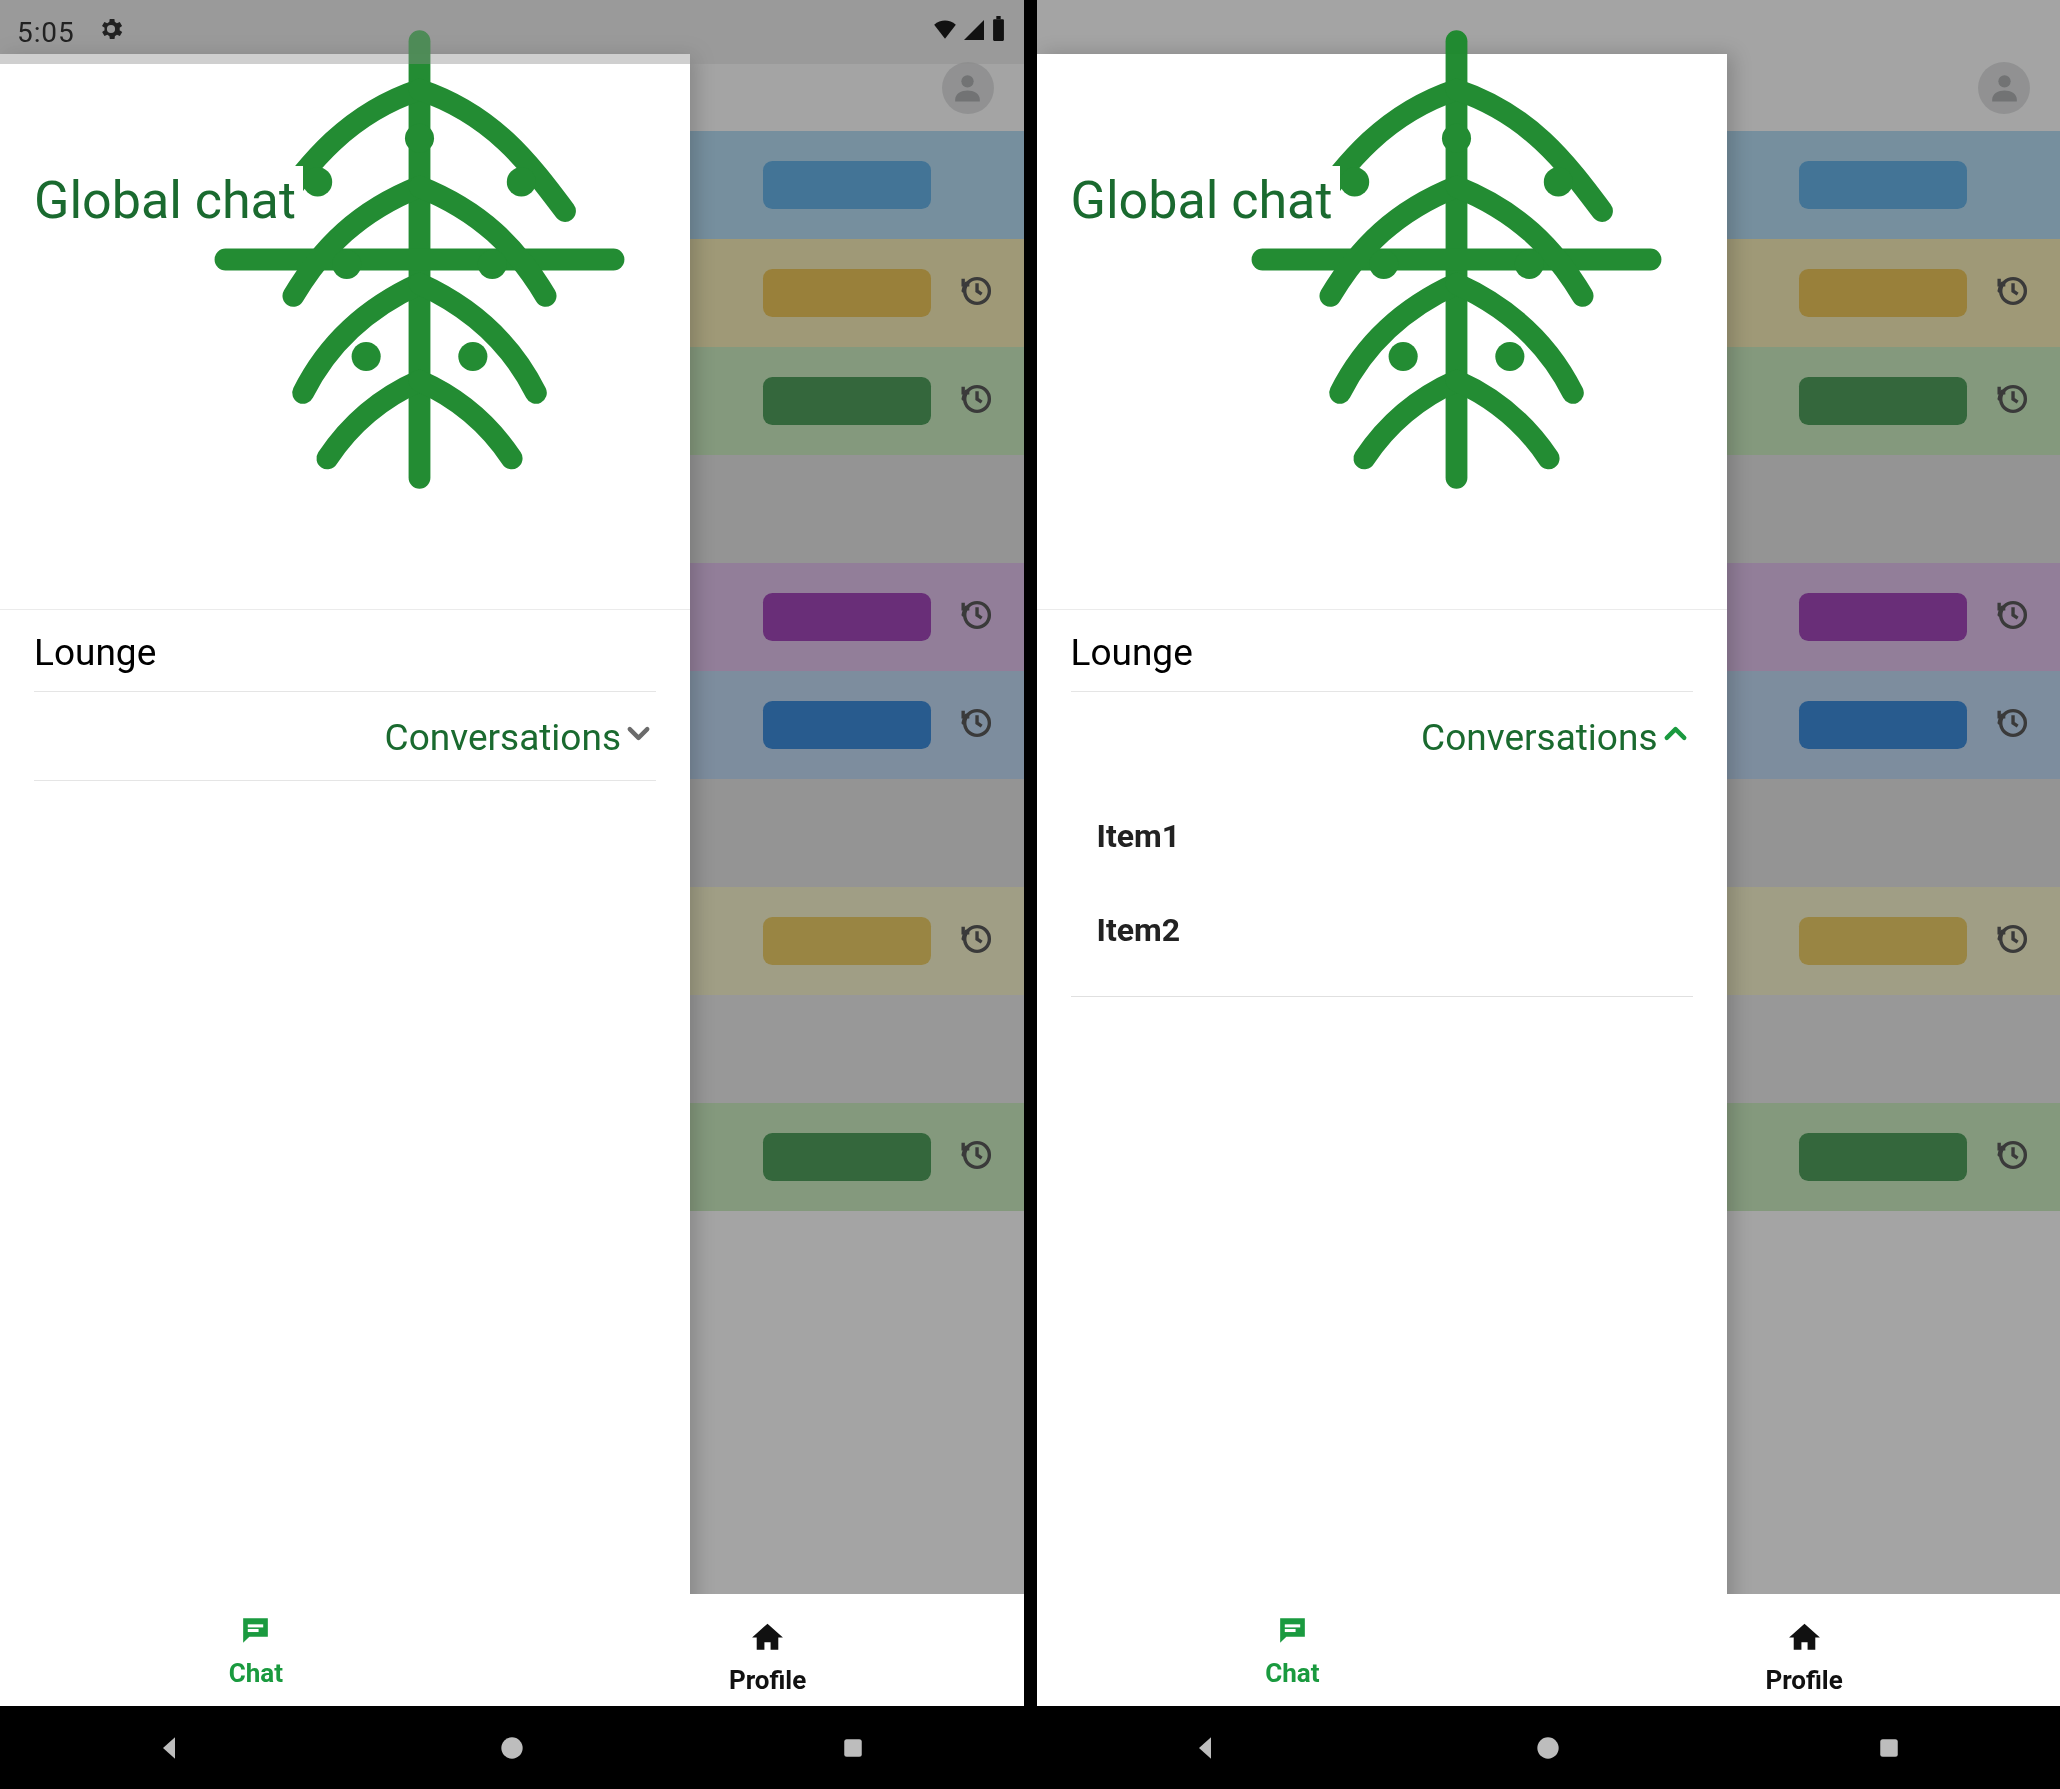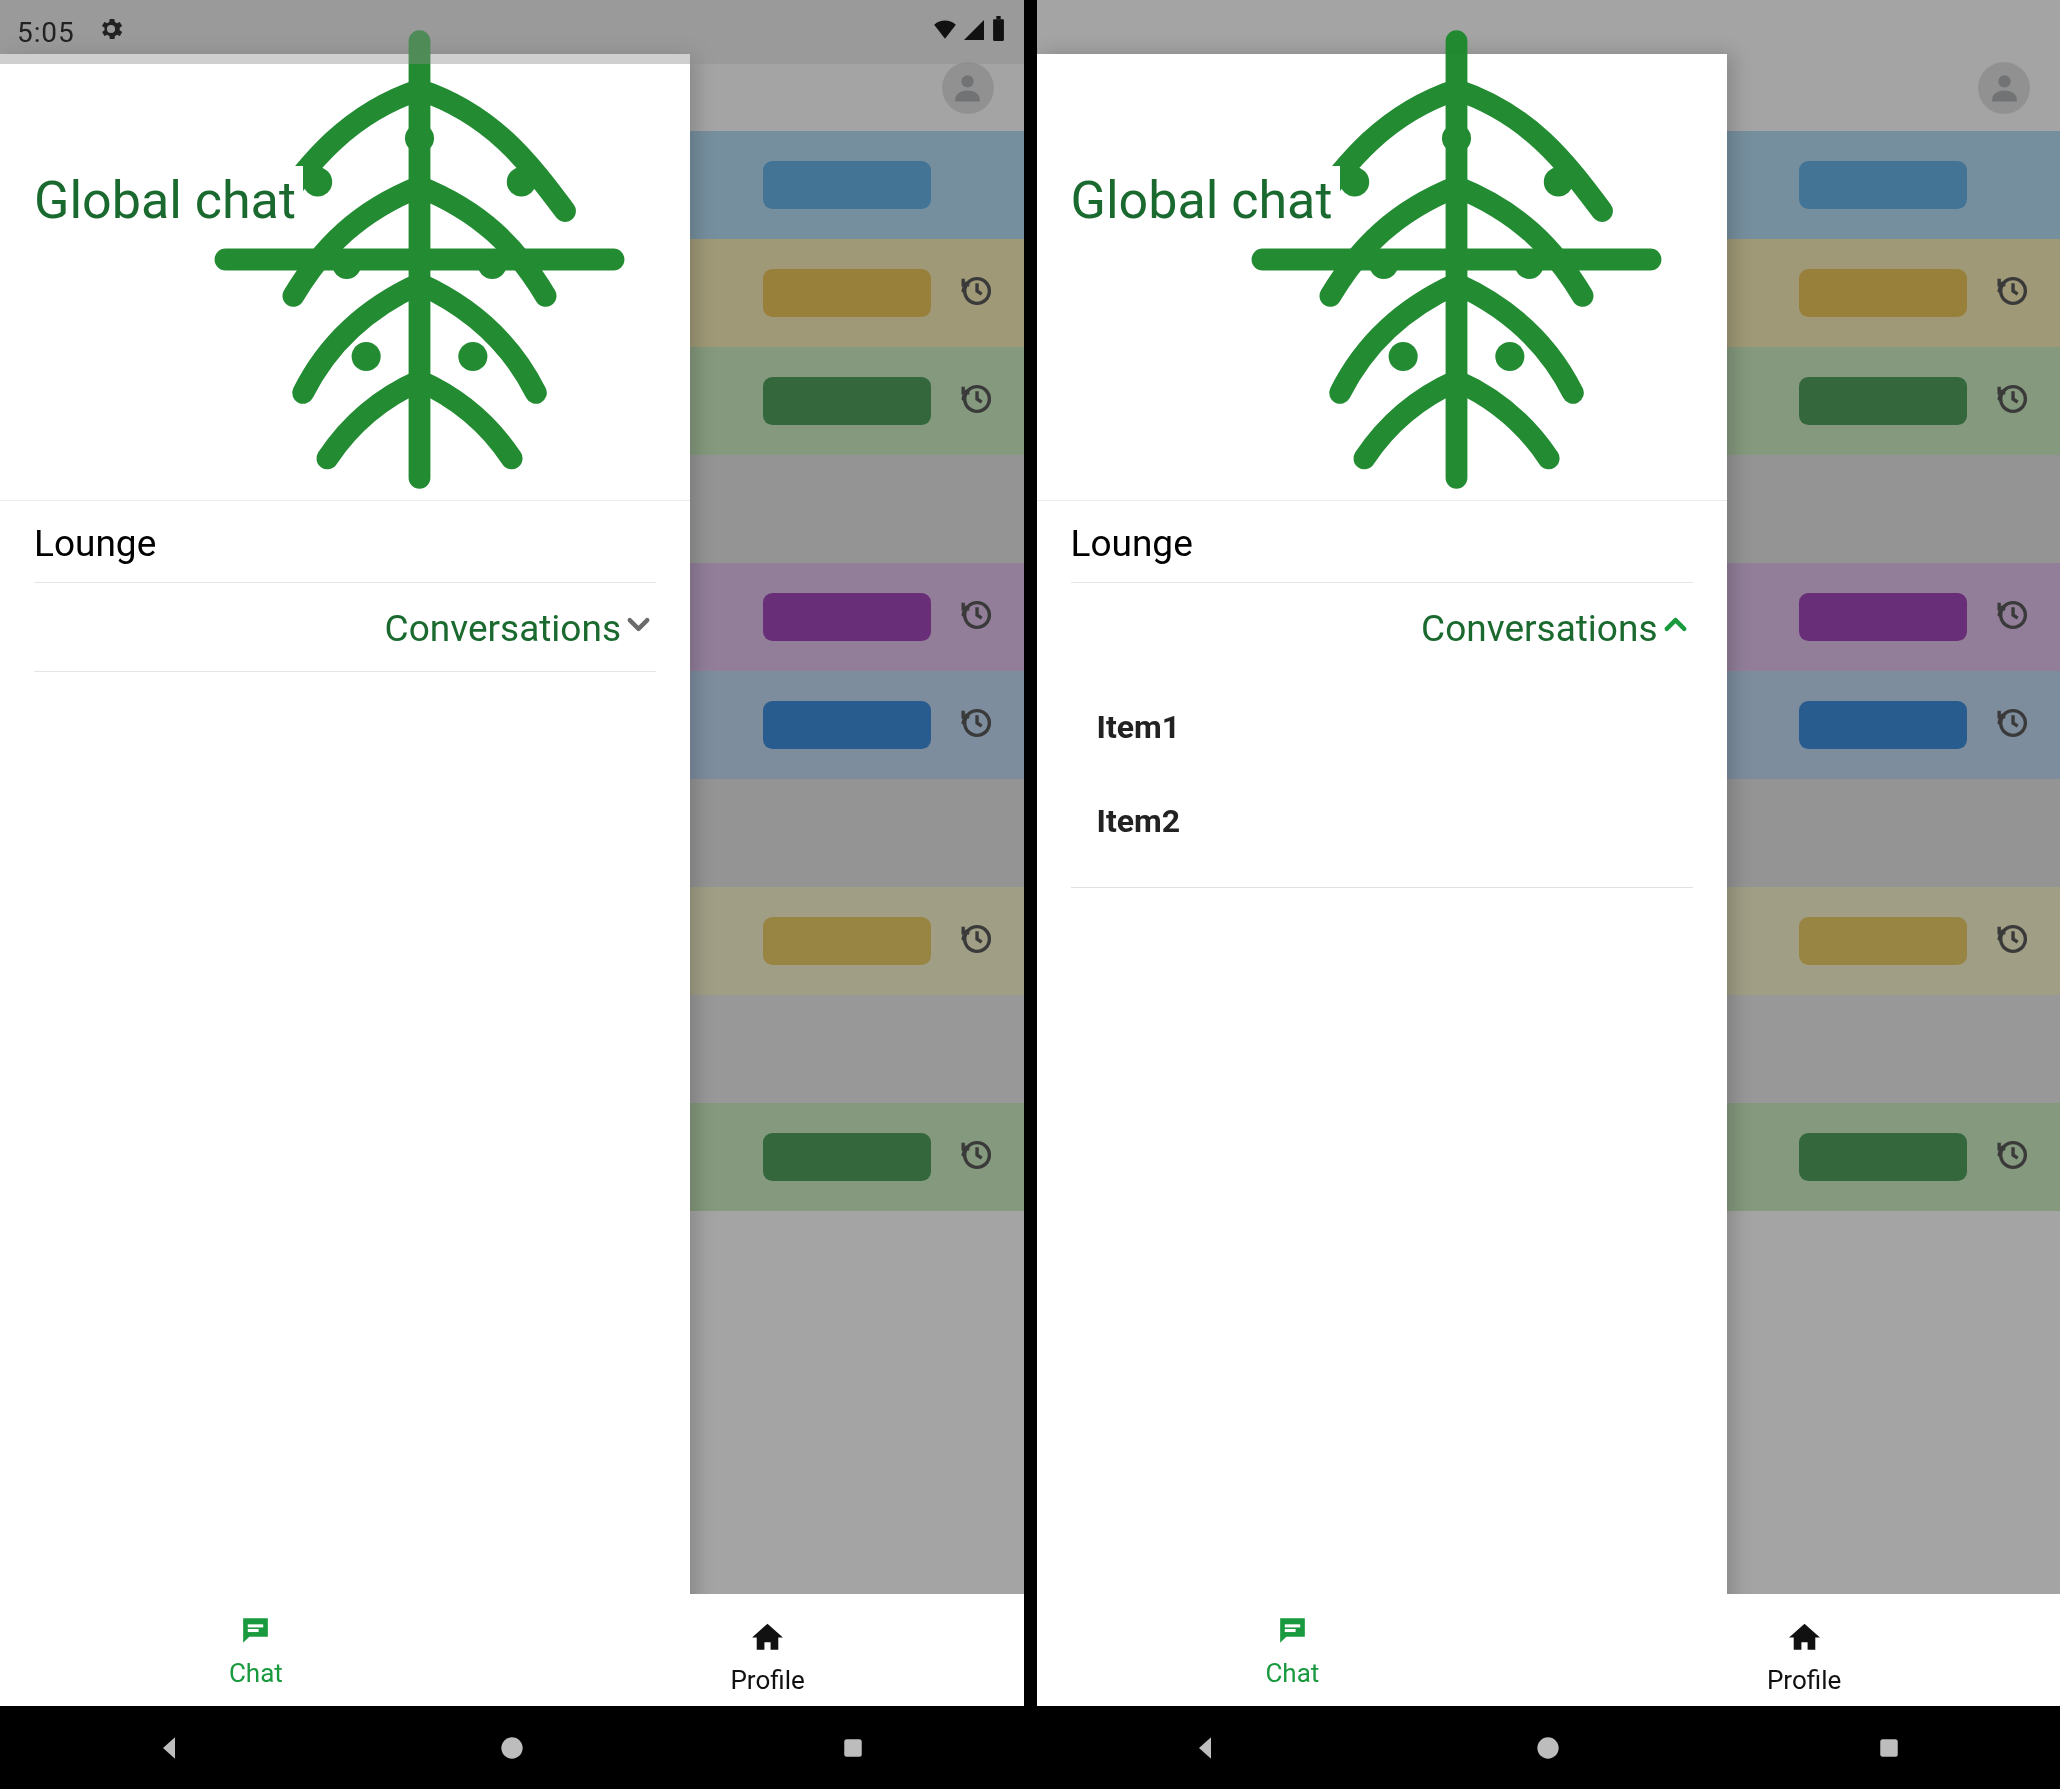--- a/index.html
+++ b/index.html
@@ -85,21 +85,21 @@
   .drawer {
     position: absolute; top: 54px; bottom: 149px; left: 0;
     width: 690px;
     background: #fff;
     z-index: 10;
     box-shadow: 5.6px 0 18.6px rgba(0,0,0,0.18);
     display: flex; flex-direction: column;
   }
   .drawer .header {
     position: relative;
-    height: 447px;
+    height: 556px;
     border-bottom: 0.9px solid rgba(0,0,0,0.08);
   }
   .drawer .logo {
     position: absolute; left: 140px; top: -37px; width: 559px; height: 485px;
     display:flex;align-items:center;justify-content:center;
     opacity: 0.98;
   }
   .drawer .title {
     position: absolute; left: 34px; top: 112px;
     font-size: 52px; font-weight: 400; color: #1a6a2f;
@@ -129,21 +129,21 @@
 
   
   .bottomnav {
     position: absolute; left:0; right:0; bottom: 84px; height: 112px;
     background: #fff;
     display: flex;
     z-index: 60;
   }
   .bottomnav .tab {
     flex:1; display:flex; flex-direction:column; align-items:center; justify-content:center;
-    gap: 3.7px; font-size: 26px;
+    gap: 3.7px; font-size: 26px; font-weight: bold;
   }
   .bottomnav .tab.active { color: #1a9a3f; }
   .bottomnav .tab.inactive { color: #111; margin-top: 14px; }
 
   
   .sysnav {
     position: absolute; left:0; right:0; bottom:0; height: 84px;
     background: #000;
     display:flex; align-items:center; justify-content:space-around;
     z-index: 70;

